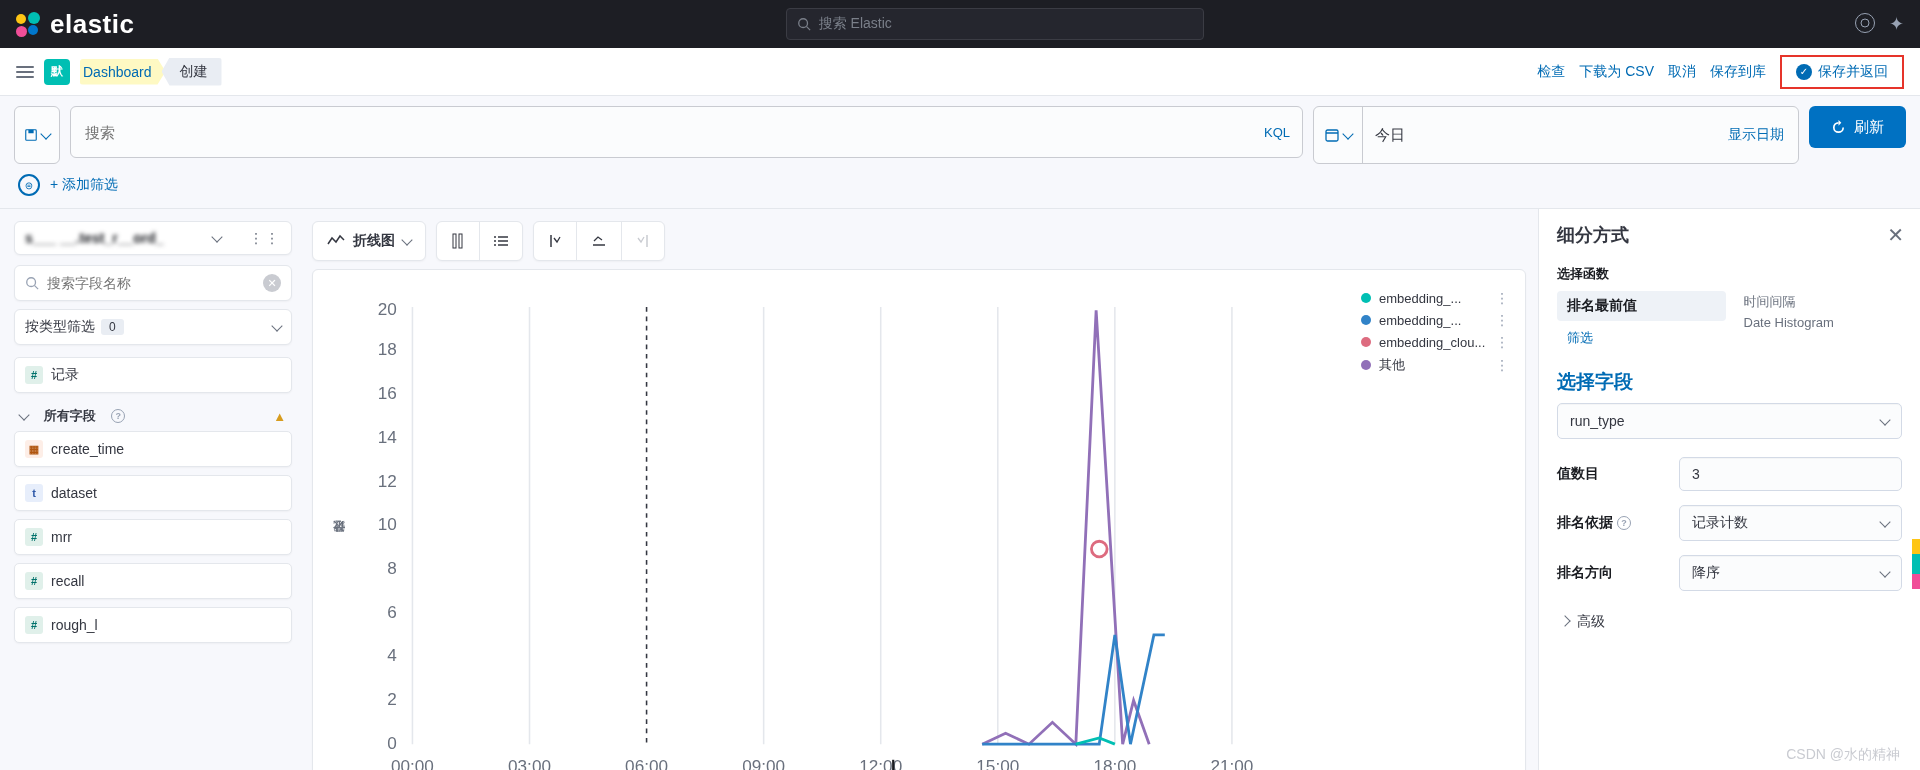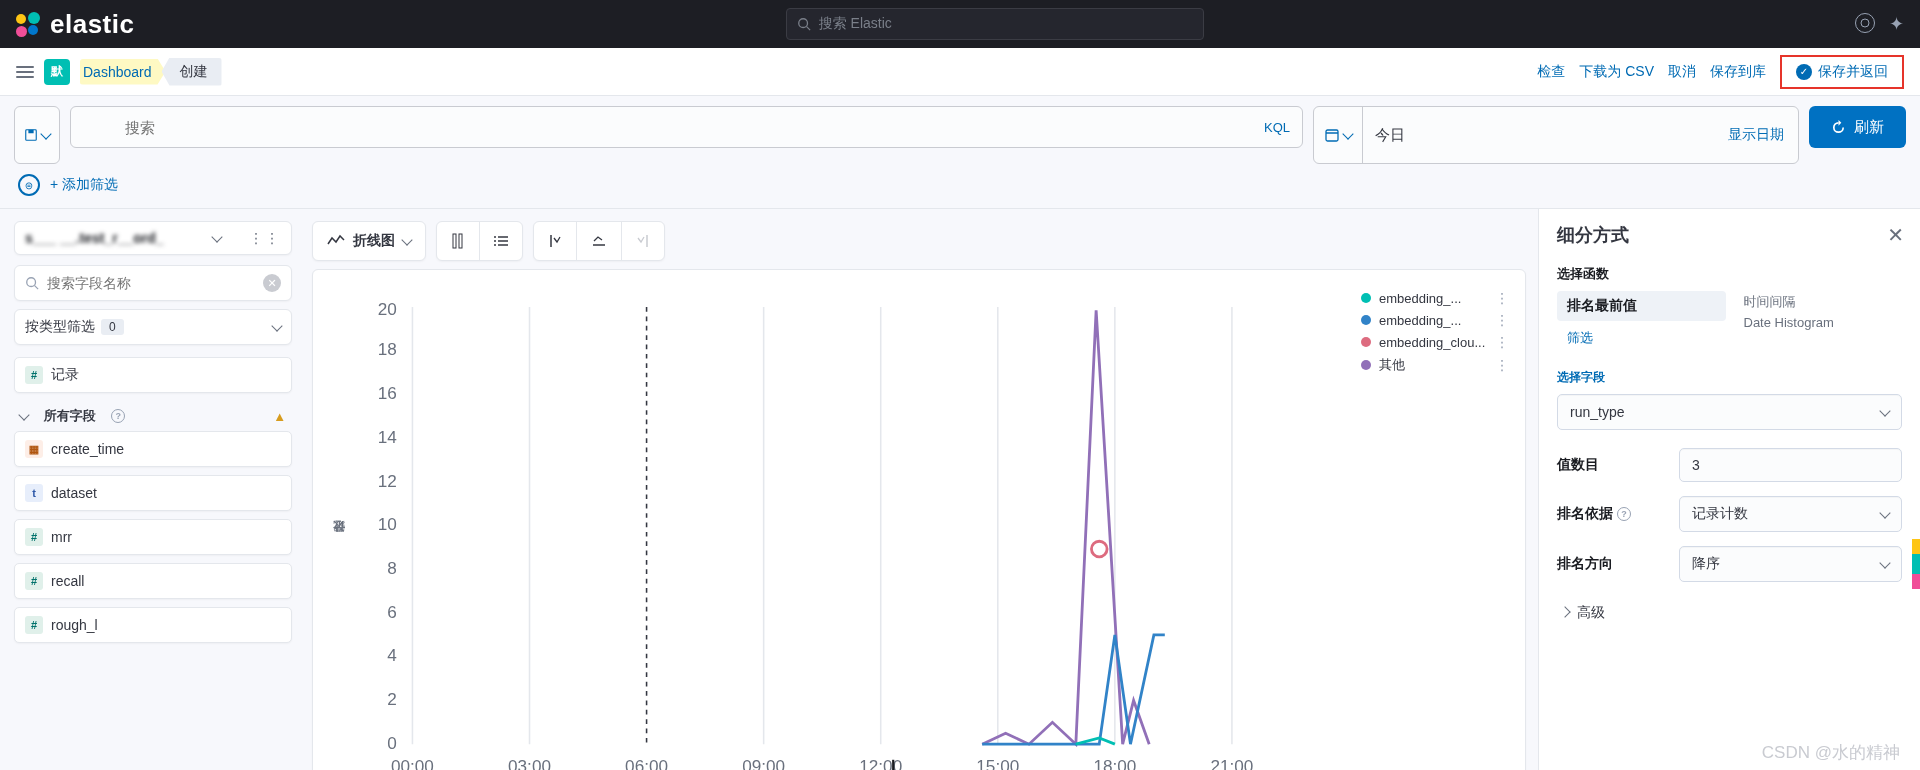--- a/index.html
+++ b/index.html
@@ -89,31 +89,31 @@
     
     .right-panel { width: 382px; border-left: 1px solid #e4e7ec; background: #fff; padding: 14px 18px; position: relative; }
     .rp-title { font-size: 18px; font-weight: 700; margin-bottom: 18px; }
     .rp-close { position: absolute; right: 16px; top: 14px; font-size: 20px; color: #69707d; cursor: pointer; }
     .rp-label { font-size: 13px; font-weight: 700; color: #1a1c21; margin-bottom: 8px; }
     .rp-cols { display: flex; gap: 8px; margin-bottom: 18px; }
     .rp-col { flex: 1; }
     .rp-opt-active { background: #eef2f7; padding: 6px 10px; border-radius: 4px; font-weight: 600; color: #1a1c21; margin-bottom: 4px; }
     .rp-subtext { color: #69707d; font-size: 13px; padding: 2px 10px; }
     .rp-link { color: #006bb4; font-size: 13px; padding: 4px 10px; }
-    .rp-select-label { color: #006bb4; font-weight: 600; font-size: 12px; margin-bottom: 8px; }
+    .rp-select-label { color: #006bb4; font-weight: 600; font-size: 19px; margin-bottom: 8px; }
     .rp-select { border: 1px solid #d3dae6; border-radius: 5px; padding: 9px 12px; display: flex; justify-content: space-between; align-items: center; background: #fbfcfd; margin-bottom: 18px; box-shadow: inset 0 1px 1px rgba(0,0,0,0.03); }
     .rp-row { display: flex; align-items: center; margin-bottom: 14px; gap: 12px; }
     .rp-row-label { width: 110px; font-weight: 600; font-size: 14px; color: #1a1c21; display: flex; align-items: center; gap: 4px; }
     .rp-input { flex: 1; border: 1px solid #d3dae6; border-radius: 5px; padding: 8px 12px; background: #fbfcfd; box-shadow: inset 0 1px 1px rgba(0,0,0,0.03); display: flex; justify-content: space-between; align-items: center; }
     .rp-adv { display: flex; align-items: center; gap: 8px; padding: 8px 4px; font-weight: 500; }
     .info-i { width: 14px; height: 14px; border: 1.2px solid #98a2b3; border-radius: 50%; font-size: 9px; display: flex; align-items: center; justify-content: center; color: #98a2b3; }
 
     .scroll-marker { position: absolute; right: 0; top: 330px; width: 8px; height: 50px; background: linear-gradient(#fec514 30%, #00bfb3 30% 70%, #f04e98 70%); }
 
-    .watermark { position: absolute; right: 20px; bottom: 6px; color: #c9cbd1; font-size: 17px; }
+    .watermark { position: absolute; right: 20px; bottom: 6px; color: #c9cbd1; font-size: 14px; }
 
     .chev { display: inline-block; width: 8px; height: 8px; border-right: 1.5px solid #69707d; border-bottom: 1.5px solid #69707d; transform: rotate(45deg); margin-top: -3px; }
     .chev.right { transform: rotate(-45deg); }
     .chev.blue { border-color: #006bb4; }
   </style>
 </head>
 <body>
 
 <div class="header-top">
   <div class="logo-wrap">
@@ -169,21 +169,21 @@
   <div class="query-row">
     <div class="extensible-box" style="width:46px;justify-content:center;">
       <div class="ext-btn" style="border:none;">
           <svg width="14" height="14" viewBox="0 0 16 16">
             <rect x="2" y="2" width="12" height="12" rx="1" stroke="#006bb4" fill="none" stroke-width="1.3"></rect>
             <rect x="5" y="2" width="6" height="4" fill="#006bb4"></rect>
           </svg>
           <span class="chev blue"></span>
         </div>
     </div>
-    <div class="extensible-box search-main" style="flex:1;height:42px;padding-left:40px;">
+    <div class="extensible-box search-main" style="flex:1;height:52px;">
       <input class="search-input-main" placeholder="搜索" style="">
       <div class="kql-badge">KQL</div>
     </div>
     <div class="extensible-box date-picker" style="height:58px;">
       <div class="ext-btn dp-left">
         <svg width="16" height="16" viewBox="0 0 16 16">
             <rect x="2" y="3" width="12" height="11" rx="1.5" stroke="#006bb4" fill="none" stroke-width="1.3"></rect>
             <line x1="2" y1="6" x2="14" y2="6" stroke="#006bb4" stroke-width="1.3"></line>
           </svg>
         <span class="chev blue"></span>

